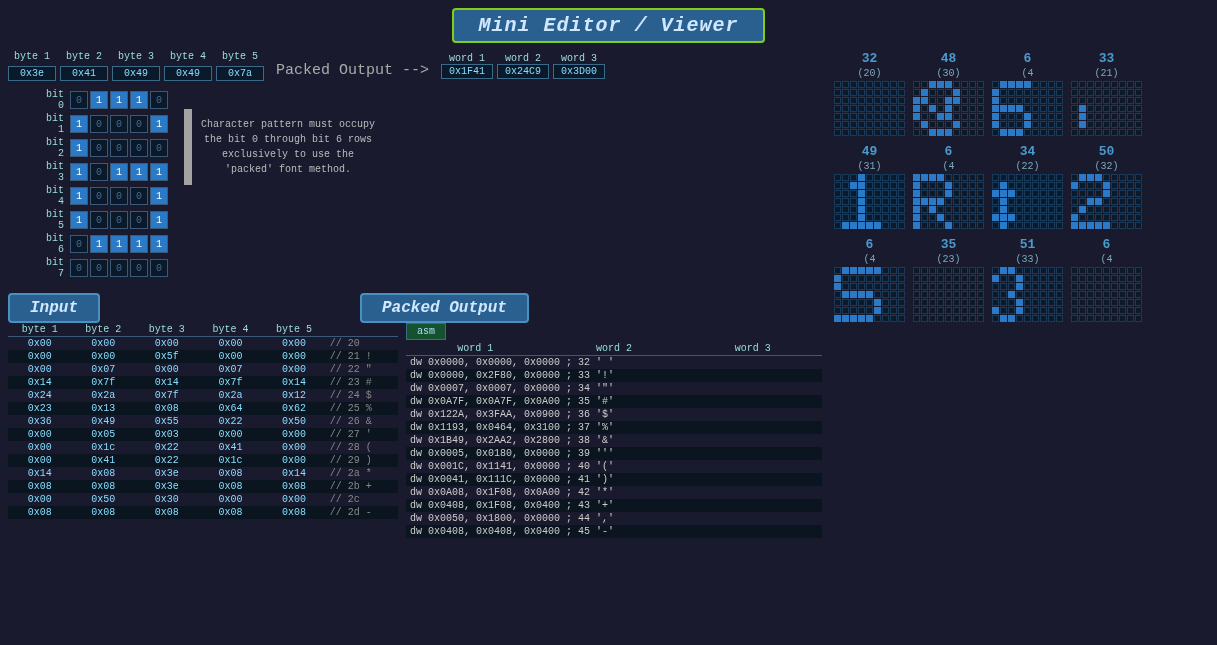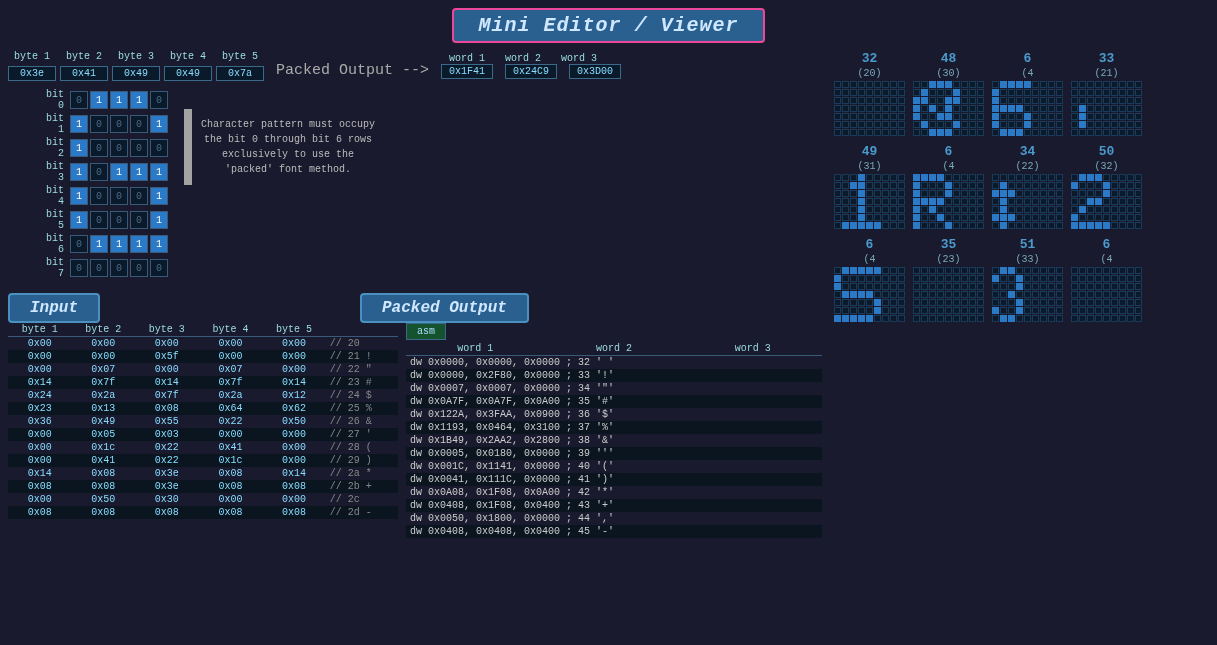--- a/index.html
+++ b/index.html
@@ -22,21 +22,21 @@
     }
 
     
     .title-bar {
       display: flex;
       justify-content: center;
       padding: 8px 0 4px 0;
     }
     .title-box {
       background: #2a6090;
-      border: 2px solid #ec4899;
+      border: 2px solid #84cc16;
       border-radius: 4px;
       padding: 4px 24px;
       color: #d0e8ff;
       font-size: 20px;
       font-style: italic;
       font-weight: bold;
       letter-spacing: 1px;
     }
 
     
@@ -117,21 +117,21 @@
 
     .word-label {
       width: 52px;
       text-align: center;
       color: #9dd;
       font-size: 10px;
     }
 
     .word-values {
       display: flex;
-      gap: 12px;
+      gap: 4px;
     }
 
     .word-val {
       width: 52px;
       text-align: center;
       background: #0a1a2a;
       border: 1px solid #3a6a8a;
       color: #8df;
       padding: 1px 0;
       font-size: 10px;

